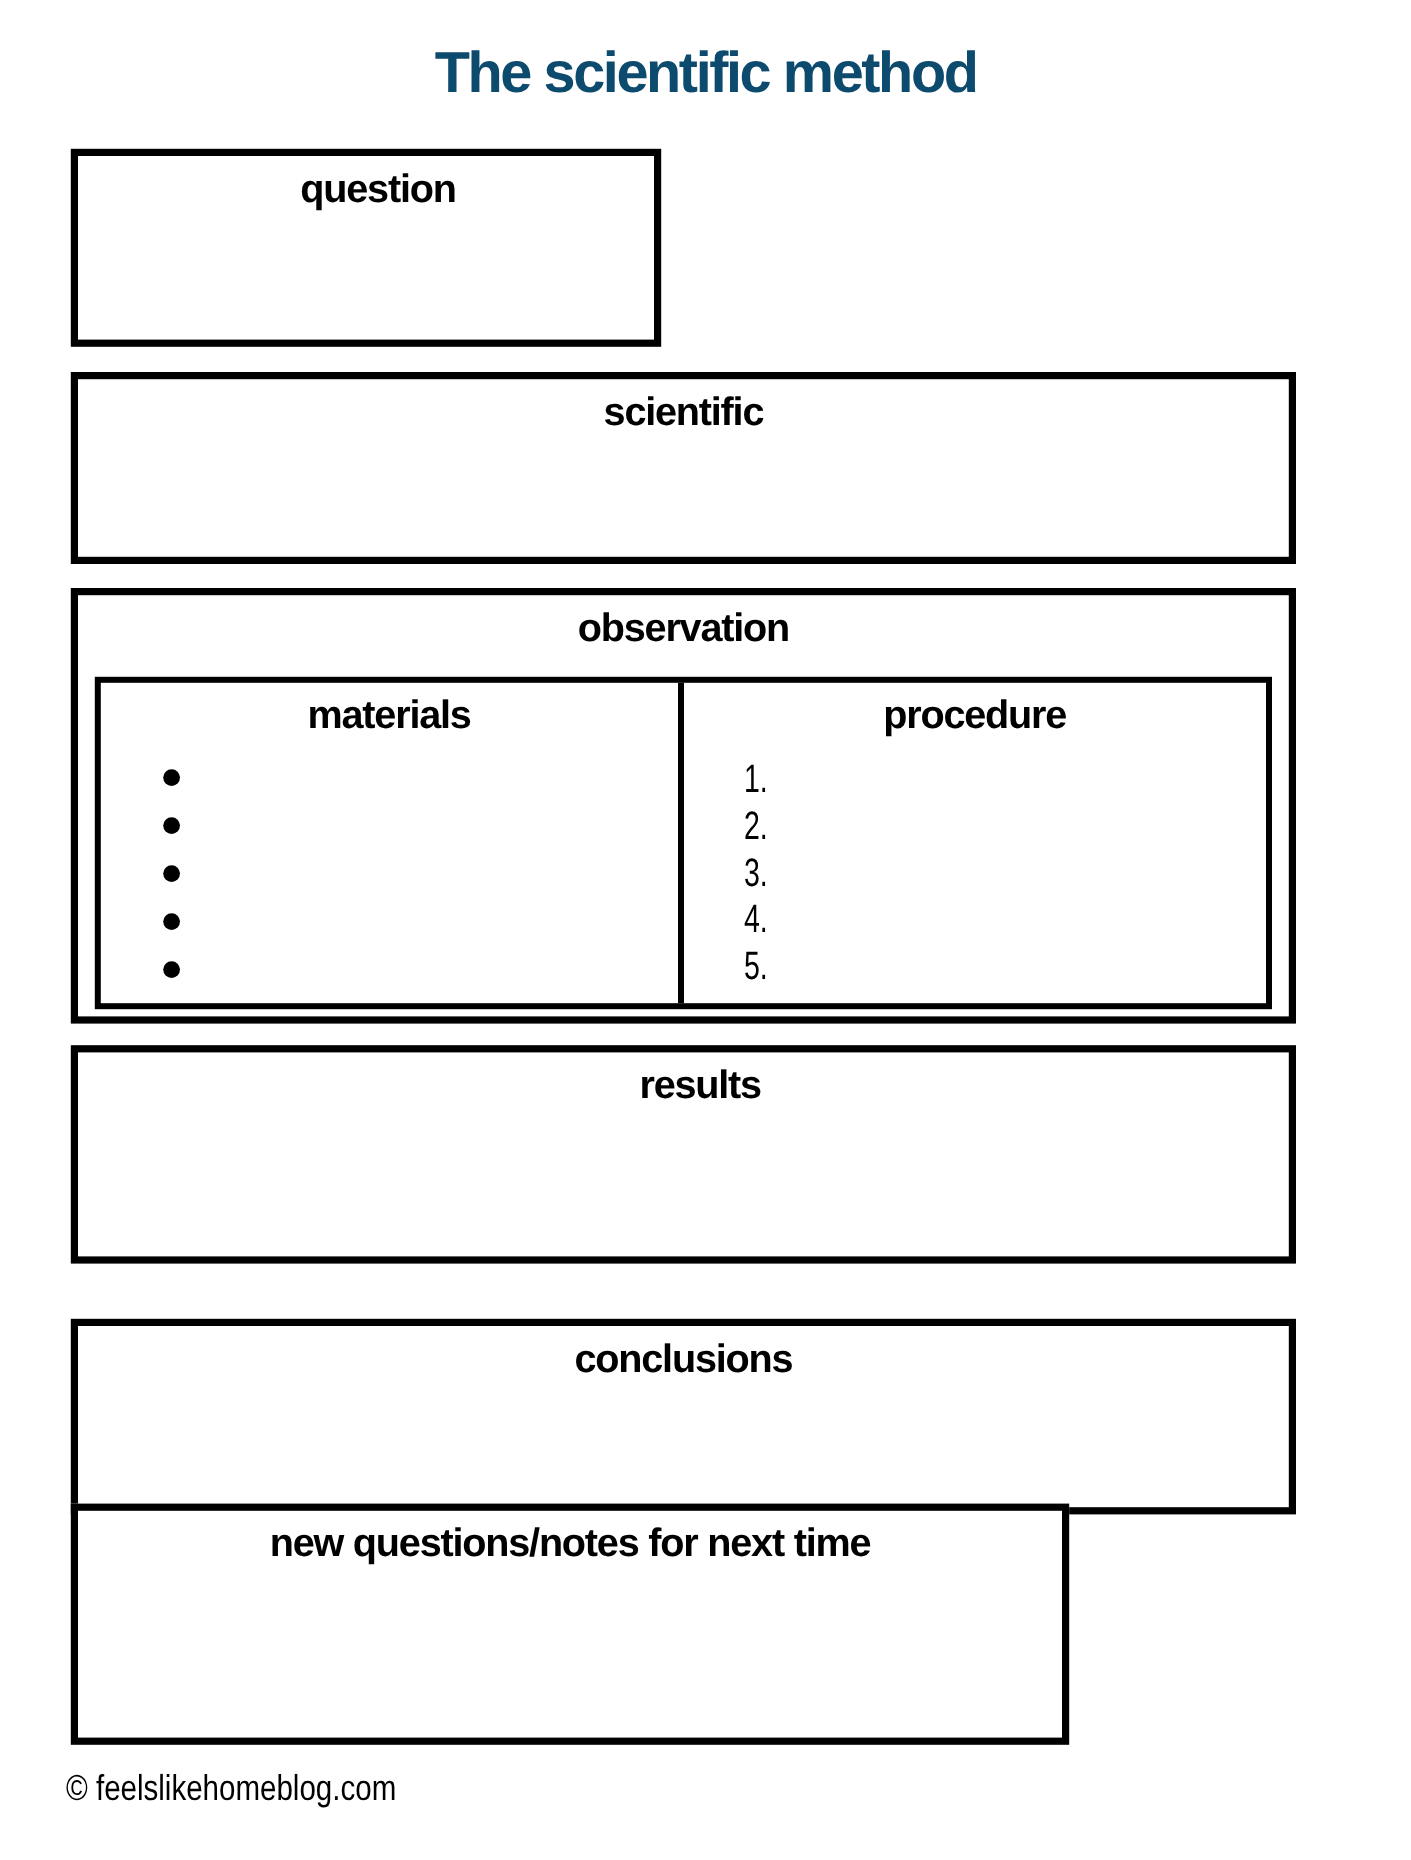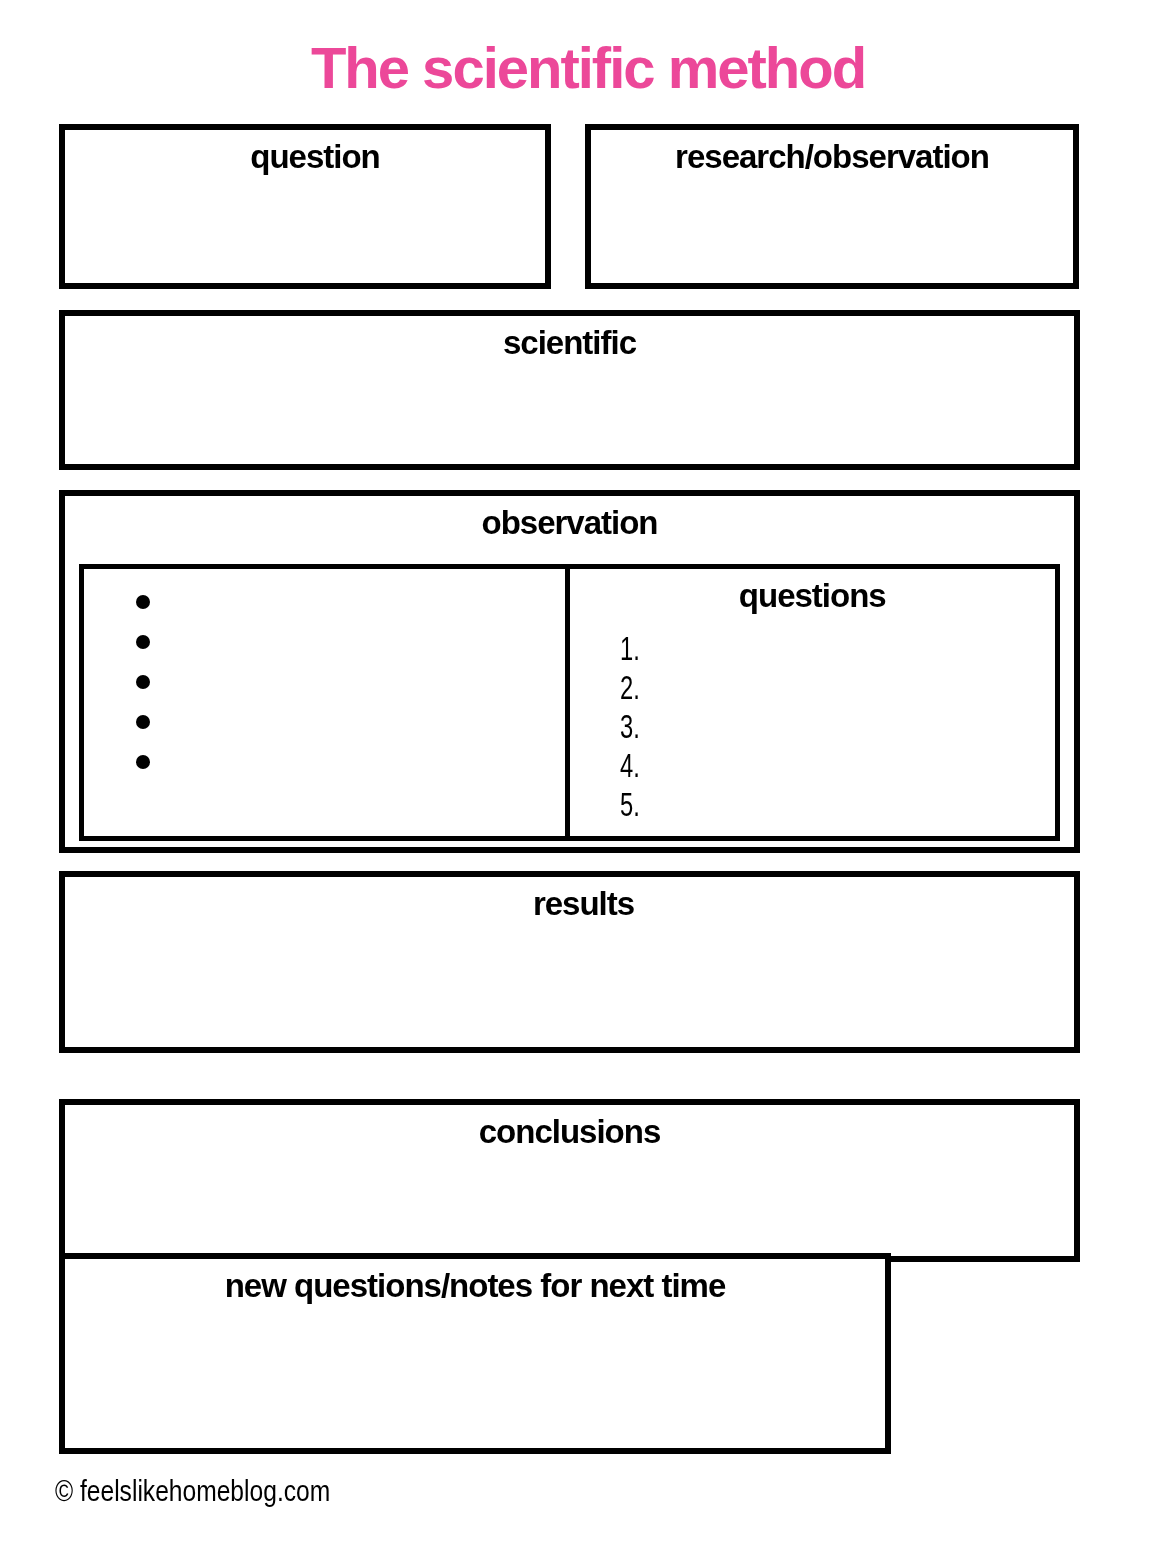--- a/index.html
+++ b/index.html
@@ -15,24 +15,24 @@
     font-family: "Liberation Sans", sans-serif;
     color: #000000;
     overflow: hidden;
   }
   .title {
     position: absolute;
     top: 34px;
     left: 0;
     width: 100%;
     text-align: center;
-    font-size: 58px;
+    font-size: 48px;
     font-weight: bold;
     letter-spacing: -2px;
-    color: #ec4899;
+    color: #0c4a6e;
   }
   .box {
     position: absolute;
     border: 6px solid #000000;
     box-sizing: border-box;
     background: #ffffff;
   }
   .box-label {
     text-align: center;
     font-weight: bold;
@@ -118,42 +118,40 @@
 <body>
 
 <div class="page">
 
   <div class="title">The scientific method</div>
 
   <div class="box box-question">
     <div class="box-label">question</div>
   </div>
 
-  <div class="box box-research">
-    <div class="box-label">research/observation</div>
-  </div>
 
   <div class="box box-hypothesis">
     <div class="box-label">scientific</div>
   </div>
 
   <div class="box box-experiment">
     <div class="box-label">observation</div>
     <div class="inner-box">
       <div class="col col-materials">
+        <div class="box-label">materials</div>
         <ul class="materials-list">
           <li><span class="bullet-dot"></span></li>
           <li><span class="bullet-dot"></span></li>
           <li><span class="bullet-dot"></span></li>
           <li><span class="bullet-dot"></span></li>
           <li><span class="bullet-dot"></span></li>
         </ul>
       </div>
       <div class="col col-procedure">
-        <div class="box-label">questions</div>
+        <div class="box-label">procedure</div>
         <ol class="procedure-list">
           <li><span class="condensed">1.</span></li>
           <li><span class="condensed">2.</span></li>
           <li><span class="condensed">3.</span></li>
           <li><span class="condensed">4.</span></li>
           <li><span class="condensed">5.</span></li>
         </ol>
       </div>
     </div>
   </div>

